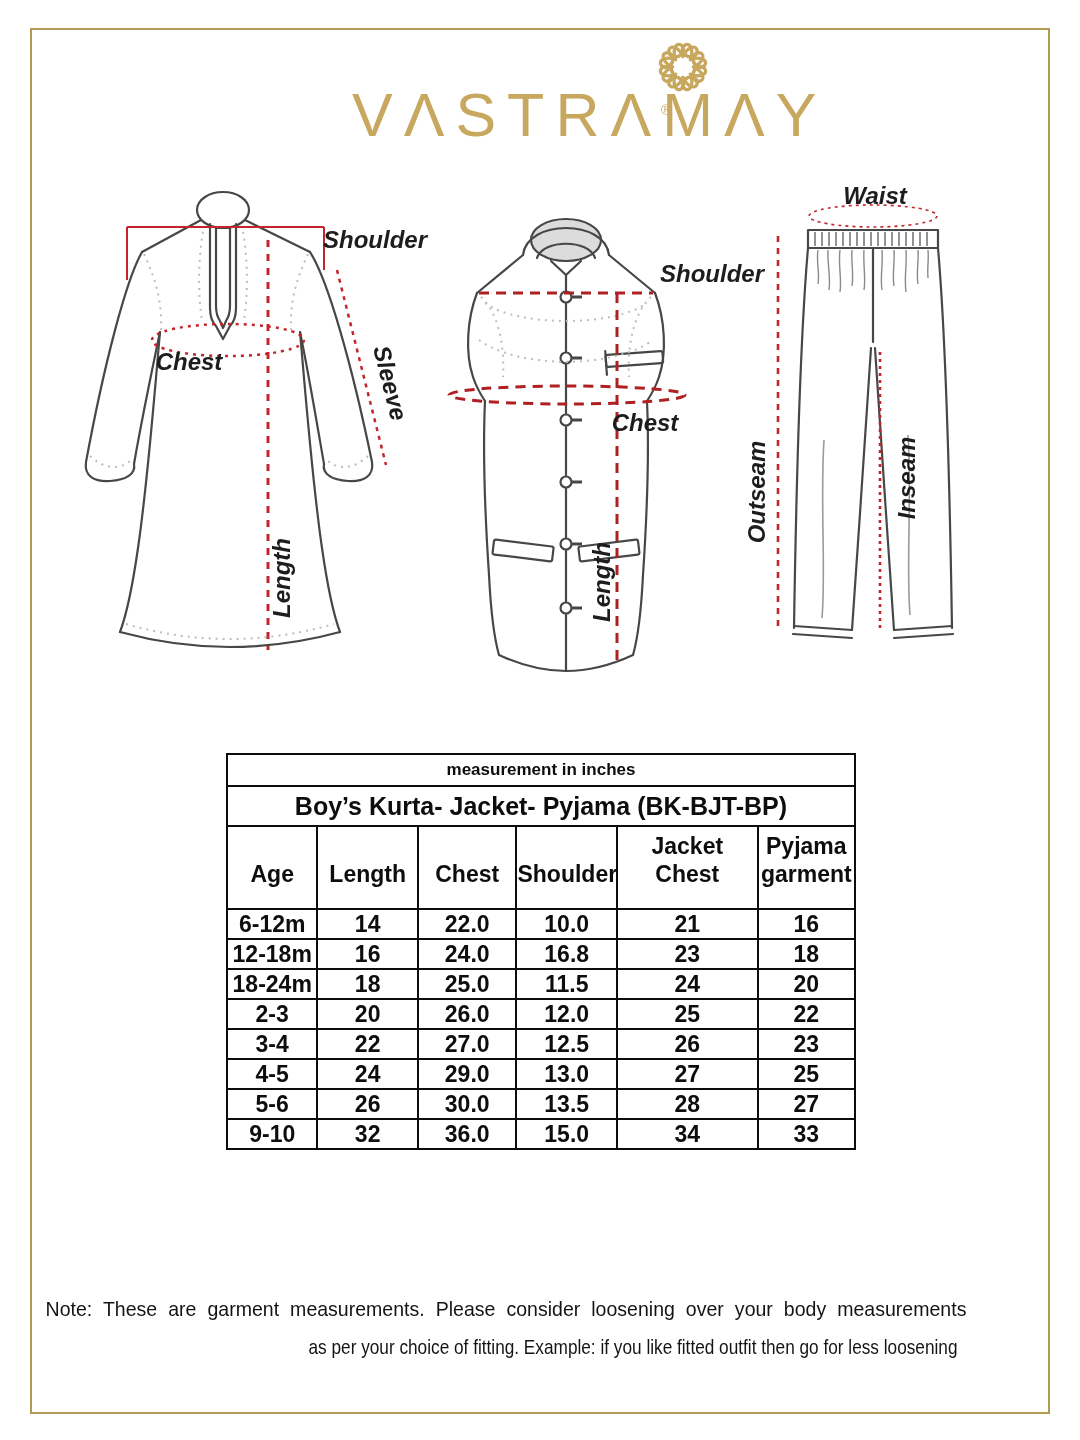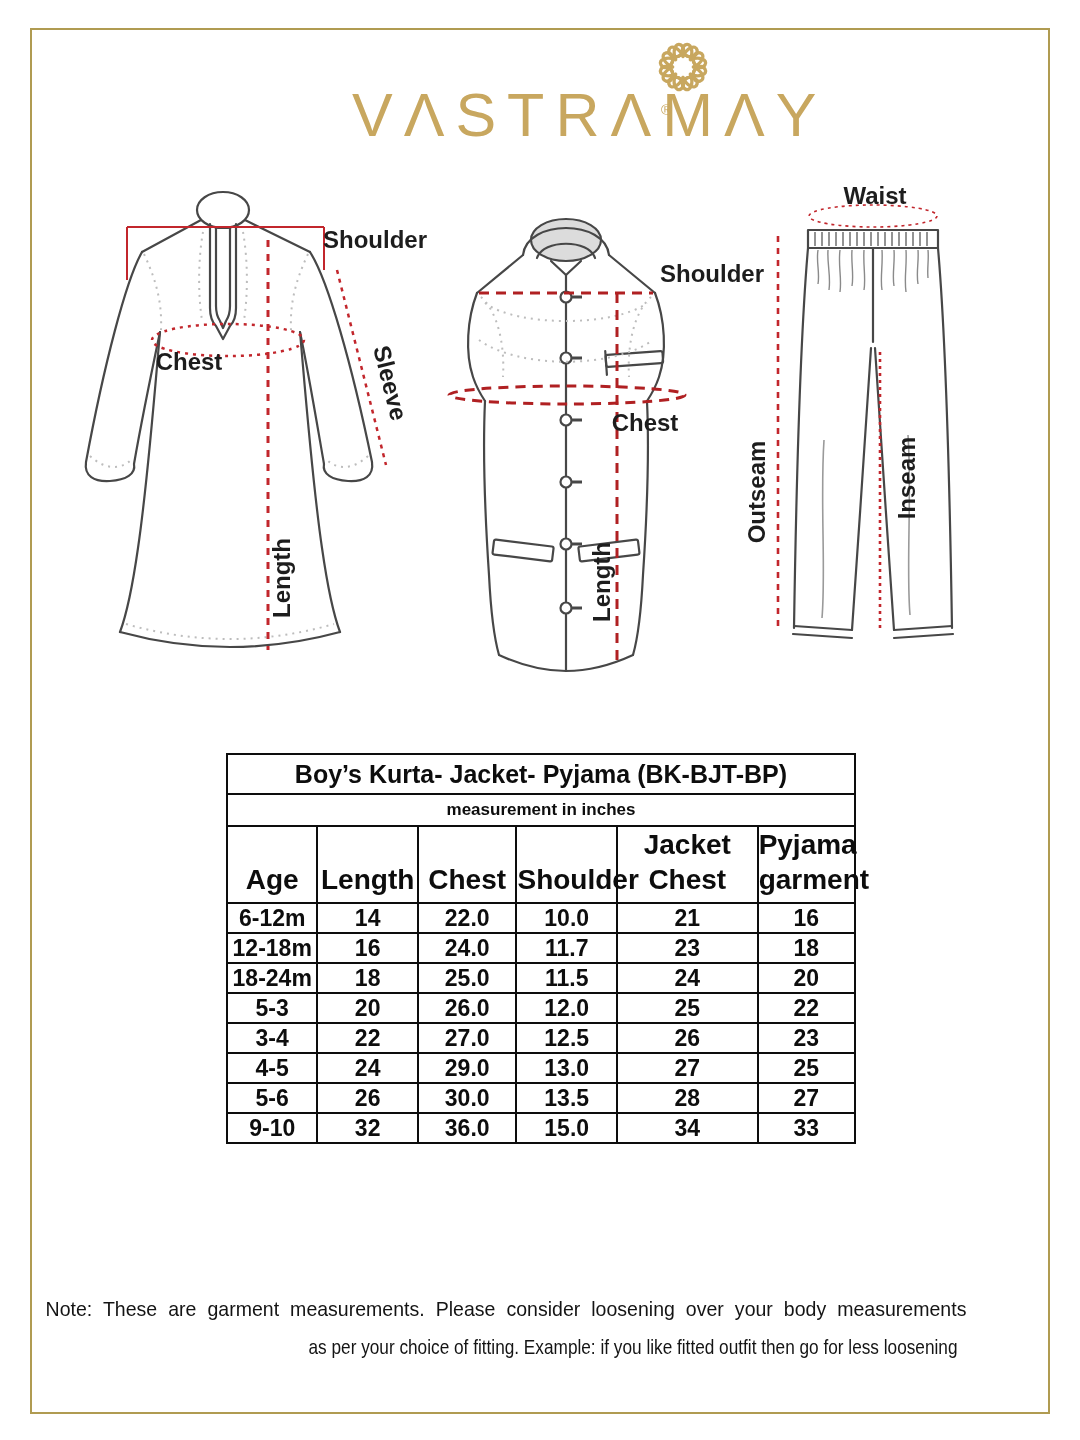--- a/index.html
+++ b/index.html
@@ -16,41 +16,41 @@
   .logo-text{
     position:absolute;left:352px;top:80px;
     font-size:61px;letter-spacing:11px;font-weight:400;color:#c8a75f;
     white-space:nowrap;
   }
   .logo-reg{
     position:absolute;left:661px;top:101px;font-size:15px;color:#c8a75f;
   }
   .logo-icon{position:absolute;left:646px;top:30px;width:74px;height:74px;}
   
-  .diagram{position:absolute;}
+  .diagram{position:absolute;font-style:italic;}
   .diagram svg{position:absolute;left:0;top:0;}
   .dlabel{
     position:absolute;font-weight:700;font-size:24px;color:#1d1d1d;
     white-space:nowrap;transform:translate(-50%,-50%);line-height:1;
   }
   .dlabel.rot-ccw{transform:translate(-50%,-50%) rotate(-90deg);}
   .dlabel.rot-sleeve{transform:translate(-50%,-50%) rotate(76deg);}
   
   .size-table{
     position:absolute;left:226px;top:753px;width:630px;
     border-collapse:collapse;table-layout:fixed;background:#fff;
   }
   .size-table td,.size-table th{
     border:2px solid #0d0d0d;text-align:center;padding:0;
     font-weight:700;color:#0d0d0d;
   }
   .size-table .t-title{height:38px;font-size:25px;}
   .size-table .t-sub{height:30px;font-size:17px;}
   .size-table thead tr.cols th{
-    height:62px;font-size:28px;vertical-align:bottom;padding-bottom:5px;line-height:1.25;
+    height:62px;font-size:23px;vertical-align:bottom;padding-bottom:19px;line-height:1.25;
   }
   .size-table tbody td{height:28px;font-size:23px;}
   
   .note{position:absolute;left:0;top:1290px;width:1056px;text-align:center;color:#141414;}
   .note-line{font-size:21px;line-height:38px;white-space:nowrap;}
   .note-line.l1{transform:translateX(-22px) scaleX(0.93);word-spacing:6px;}
   .note-line.l2{transform:translateX(105px) scaleX(0.82);}
 </style>
 </head>
 <body>
@@ -236,24 +236,24 @@
   <colgroup>
     <col style="width:14.4%">
       <col style="width:16.0%">
       <col style="width:15.7%">
     <col style="width:16.0%">
       <col style="width:22.4%">
       <col style="width:15.5%">
   </colgroup>
   <thead>
     <tr>
-      <td colspan="6" class="t-title">Boy’s Kurta- Jacket- Pyjama (BK-BJT-BP)</td>
+      <td colspan="6" class="t-sub">measurement in inches</td>
     </tr>
     <tr>
-      <td colspan="6" class="t-sub">measurement in inches</td>
+      <td colspan="6" class="t-title">Boy’s Kurta- Jacket- Pyjama (BK-BJT-BP)</td>
     </tr>
     <tr class="cols">
         <th>Age</th>
         <th>Length</th>
         <th>Chest</th>
         <th>Shoulder</th>
         <th>Jacket Chest</th>
         <th>Pyjama garment</th>
       </tr>
   </thead>
@@ -263,34 +263,34 @@
         <td>14</td>
         <td>22.0</td>
         <td>10.0</td>
         <td>21</td>
         <td>16</td>
       </tr>
       <tr>
         <td>12-18m</td>
         <td>16</td>
         <td>24.0</td>
-        <td>11.7</td>
+        <td>16.8</td>
         <td>23</td>
         <td>18</td>
       </tr>
       <tr>
         <td>18-24m</td>
         <td>18</td>
         <td>25.0</td>
         <td>11.5</td>
         <td>24</td>
         <td>20</td>
       </tr>
       <tr>
-        <td>5-3</td>
+        <td>2-3</td>
         <td>20</td>
         <td>26.0</td>
         <td>12.0</td>
         <td>25</td>
         <td>22</td>
       </tr>
       <tr>
         <td>3-4</td>
         <td>22</td>
         <td>27.0</td>

